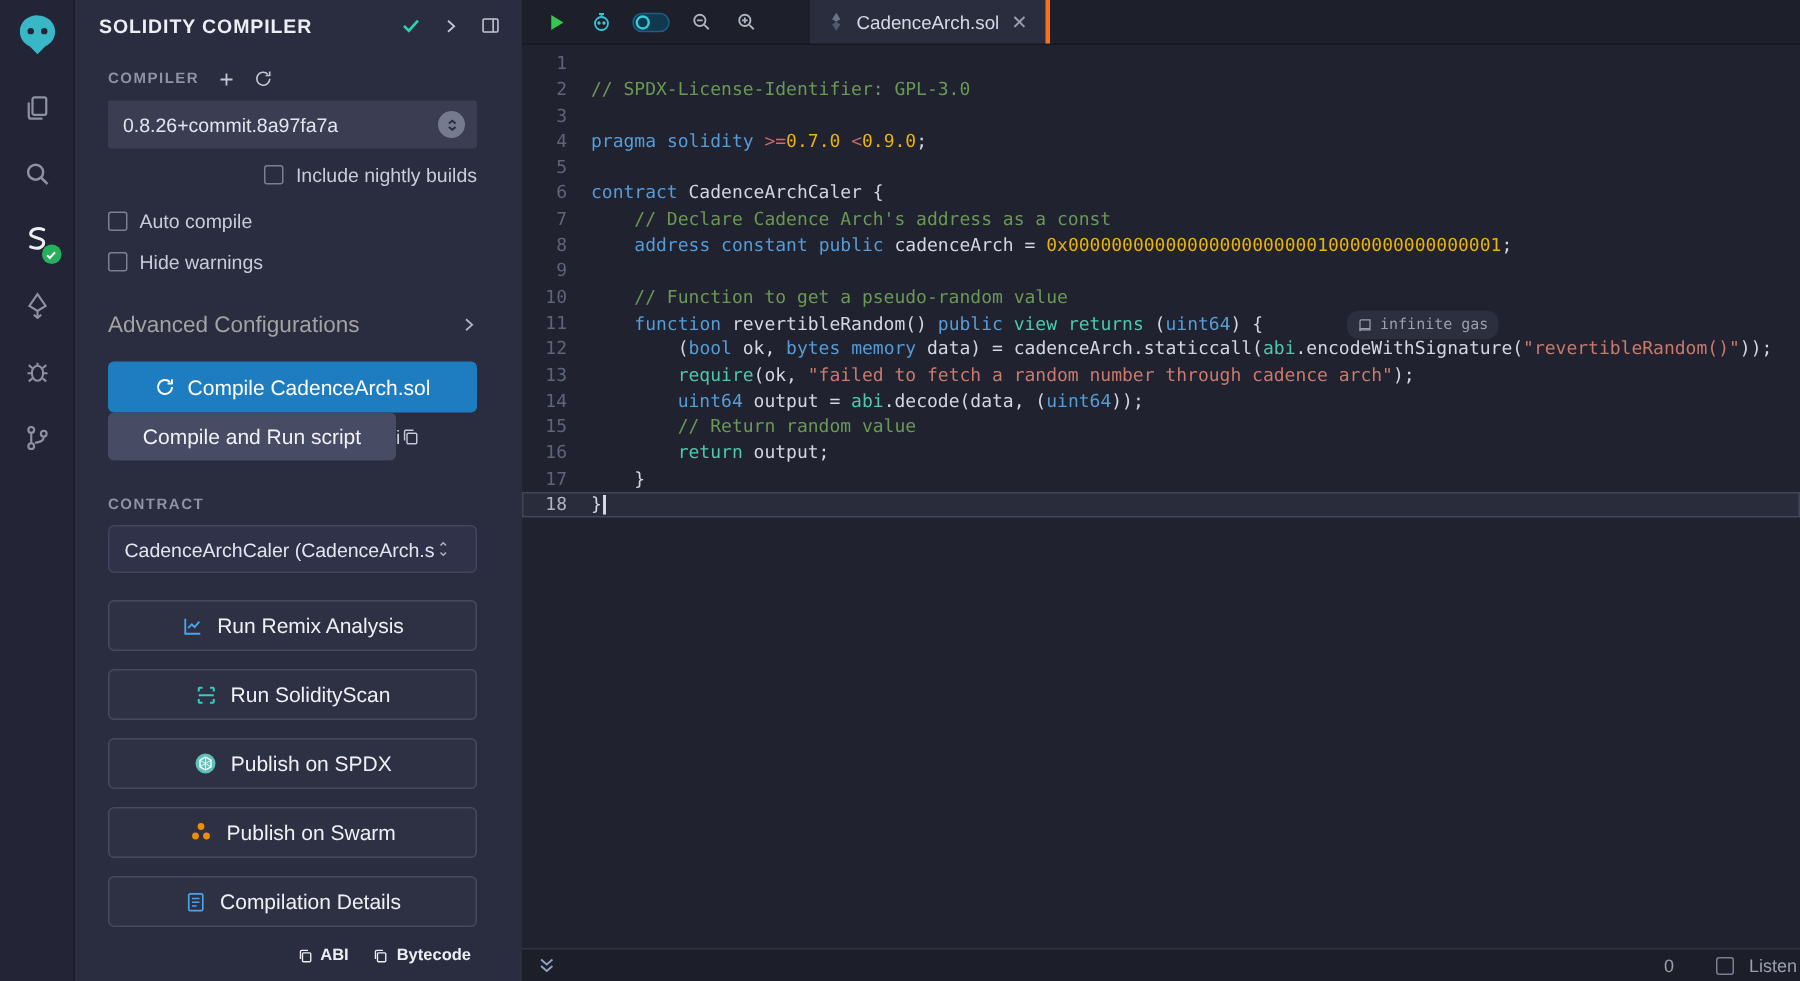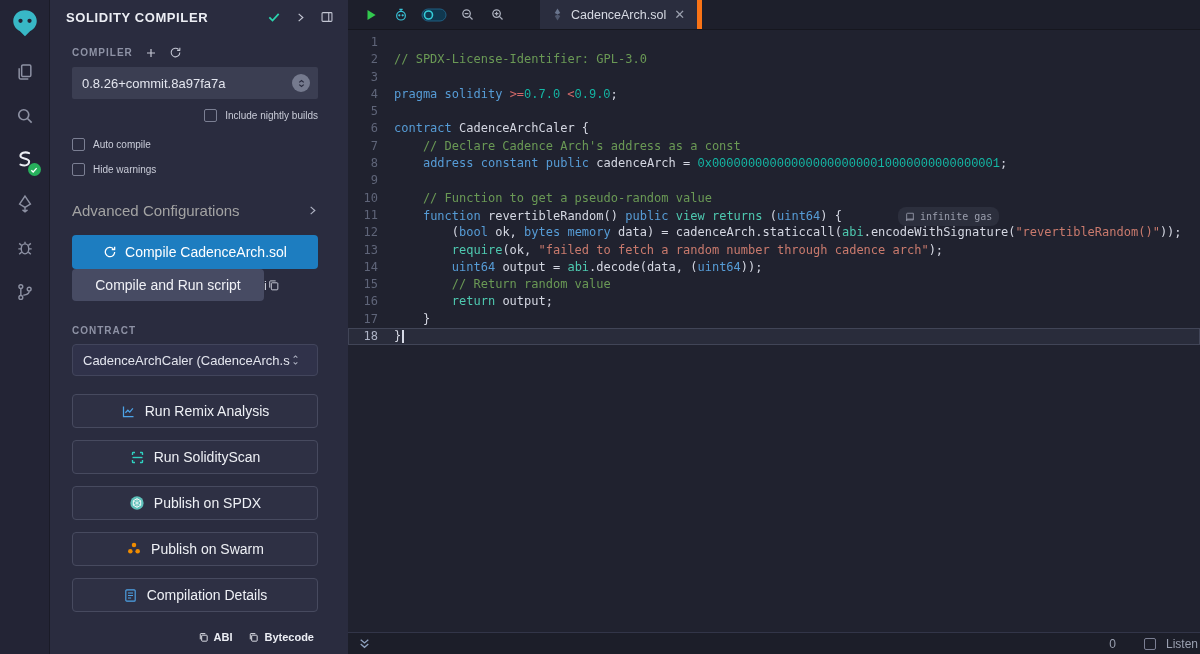--- a/index.html
+++ b/index.html
@@ -19,53 +19,53 @@
   .panel-header { height:34px; flex:none; display:flex; align-items:center; padding:0 14px 0 16px; }
   .panel-title { font-size:13px; font-weight:700; letter-spacing:.6px; color:#eceef4; flex:1; }
   .ph-icons { display:flex; align-items:center; gap:14px; color:#aeb2c2; }
   .panel-body { flex:1; padding:6px 30px 0 22px; overflow:hidden; }
   .sec-label-row { display:flex; align-items:center; gap:12px; margin-top:6px; color:#8e92a5; }
   .sec-label { font-size:10px; font-weight:700; letter-spacing:1px; color:#8e92a5; }
   .select { margin-top:8px; height:32px; background:#3b3e52; border-radius:2px; display:flex; align-items:center; padding:0 8px 0 10px; font-size:13px; color:#e3e5ee; cursor:pointer; }
   .select .sel-text { flex:1; white-space:nowrap; overflow:hidden; }
   .sel-circle { width:18px; height:18px; border-radius:50%; background:#757a8e; color:#2a2c3f; display:flex; align-items:center; justify-content:center; flex:none; }
   .select2 { margin-top:8px; height:32px; background:#30324a; border:1px solid #42455c; border-radius:4px; display:flex; align-items:center; padding:0 12px 0 10px; font-size:13px; color:#e3e5ee; cursor:pointer; }
-  .cb-row { display:flex; align-items:center; gap:8px; margin-top:12px; font-size:10px; color:#c9ccd8; }
+  .cb-row { display:flex; align-items:center; gap:8px; margin-top:12px; font-size:13px; color:#c9ccd8; }
   .cb-row.right { justify-content:flex-end; margin-top:10px; }
   .cb { width:13px; height:13px; border:1px solid #7b7f93; border-radius:2px; background:transparent; flex:none; cursor:pointer; }
   .advanced-row { display:flex; align-items:center; justify-content:space-between; margin-top:26px; font-size:15px; color:#a3a3a3; cursor:pointer; }
   .btn-primary { margin-top:16px; width:100%; height:34px; background:#1d7dc0; border:none; border-radius:4px; color:#fff; font-size:14px; font-family:inherit; display:flex; align-items:center; justify-content:center; gap:8px; cursor:pointer; }
   .run-row { display:flex; align-items:center; margin-top:0; }
   .btn-secondary { width:192px; height:32px; background:#474b63; border:none; border-radius:4px; color:#f0f1f6; font-size:14px; font-family:inherit; cursor:pointer; }
   .mini-ic { color:#c3c6d3; cursor:pointer; display:flex; align-items:center; }
   .info-i { font-size:13px; font-style:normal; color:#c9ccd8; cursor:pointer; }
   .contract-label { margin-top:24px; }
   .action-list { margin-top:18px; }
   .btn-outline { width:100%; height:34px; margin-bottom:12px; background:#2e3044; border:1px solid #474a5f; border-radius:4px; color:#eef0f5; font-size:14px; font-family:inherit; display:flex; align-items:center; justify-content:center; gap:9px; cursor:pointer; }
   .panel-footer { flex:none; height:28px; display:flex; align-items:center; justify-content:flex-end; gap:16px; padding:0 34px 6px 0; }
   .footer-item { display:flex; align-items:center; gap:5px; color:#eceef4; font-size:11px; font-weight:700; cursor:pointer; }
 
   
   .editor-col { flex:1; display:flex; flex-direction:column; min-width:0; background:#20222f; }
   .ed-toolbar { height:30px; flex:none; display:flex; align-items:stretch; background:#1d1f2b; border-bottom:1px solid #16171f; }
   .tool-icons { display:flex; align-items:center; gap:4px; padding:0 8px 0 10px; }
   .tool-btn { width:26px; height:22px; border:none; background:none; display:flex; align-items:center; justify-content:center; cursor:pointer; color:#aeb3c0; }
-  .tab { display:flex; align-items:center; gap:8px; padding:0 12px; background:#2a2d3e; color:#d7dae3; font-size:12.5px; margin-left:22px; cursor:pointer; border-right:5px solid #f97316; }
+  .tab { display:flex; align-items:center; gap:8px; padding:0 12px; background:#2a2d3e; color:#d7dae3; font-size:12.5px; margin-left:22px; cursor:pointer; border-right:3px solid #f97316; }
   .tab-close { color:#9ba0af; font-size:13px; cursor:pointer; line-height:1; }
   .code-area { flex:1; overflow:hidden; padding-top:4px; font-family:"DejaVu Sans Mono", monospace; font-size:12px; cursor:text; }
   .code-row { display:flex; height:17.3px; line-height:17.3px; }
   .code-row.active { background:rgba(130,140,170,0.10); box-shadow:inset 0 0 0 1px rgba(150,158,185,0.22); }
   .gutter { width:46px; flex:none; text-align:right; padding-right:16px; color:#5f6579; }
   .code-row.active .gutter { color:#aeb4c6; }
   .code { white-space:pre; }
   .tk-pl { color:#d4d7e2; }
   .tk-com { color:#6a9955; }
   .tk-kw { color:#569cd6; }
   .tk-ty { color:#4ec9b0; }
-  .tk-num { color:#14b8a6;font-family:Liberation Mono, monospace; }
+  .tk-num { color:#eab308; }
   .tk-str { color:#c97a6d; }
   .tk-op { color:#d16969; }
   .cursor { display:inline-block; width:1.5px; height:13px; background:#d6dae6; vertical-align:middle; margin-left:1px; }
   .gas-widget { display:inline-flex; align-items:center; gap:5px; margin-left:56px; padding:1px 7px; background:#2c2f3d; border-radius:8px; color:#9b9fae; font-size:10px; vertical-align:middle; cursor:default; }
 
   .status-bar { height:22px; flex:none; background:#1c1e29; border-top:1px solid #323548; display:flex; align-items:center; padding:0 2px 0 10px; color:#9aa0b0; font-size:12px; }
   .status-right { margin-left:auto; display:flex; align-items:center; gap:10px; }
   .sb-count { margin-right:18px; }
   .cb-sm { width:12px; height:12px; border:1px solid #7b7f93; border-radius:2px; background:transparent; cursor:pointer; flex:none; }
   .listen-label { white-space:nowrap; }

